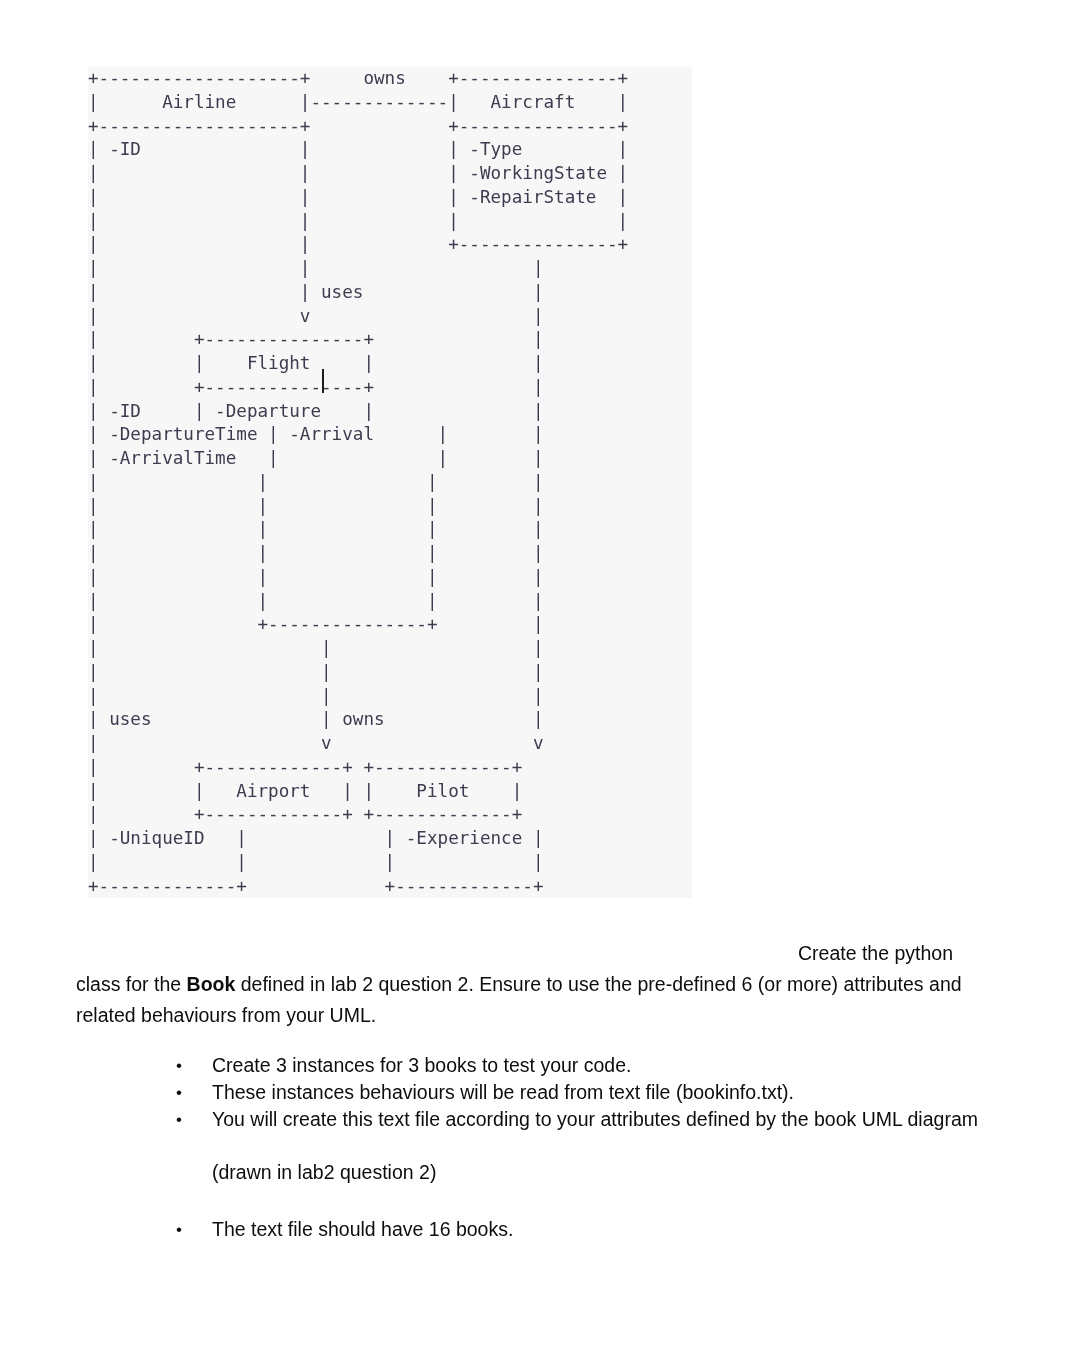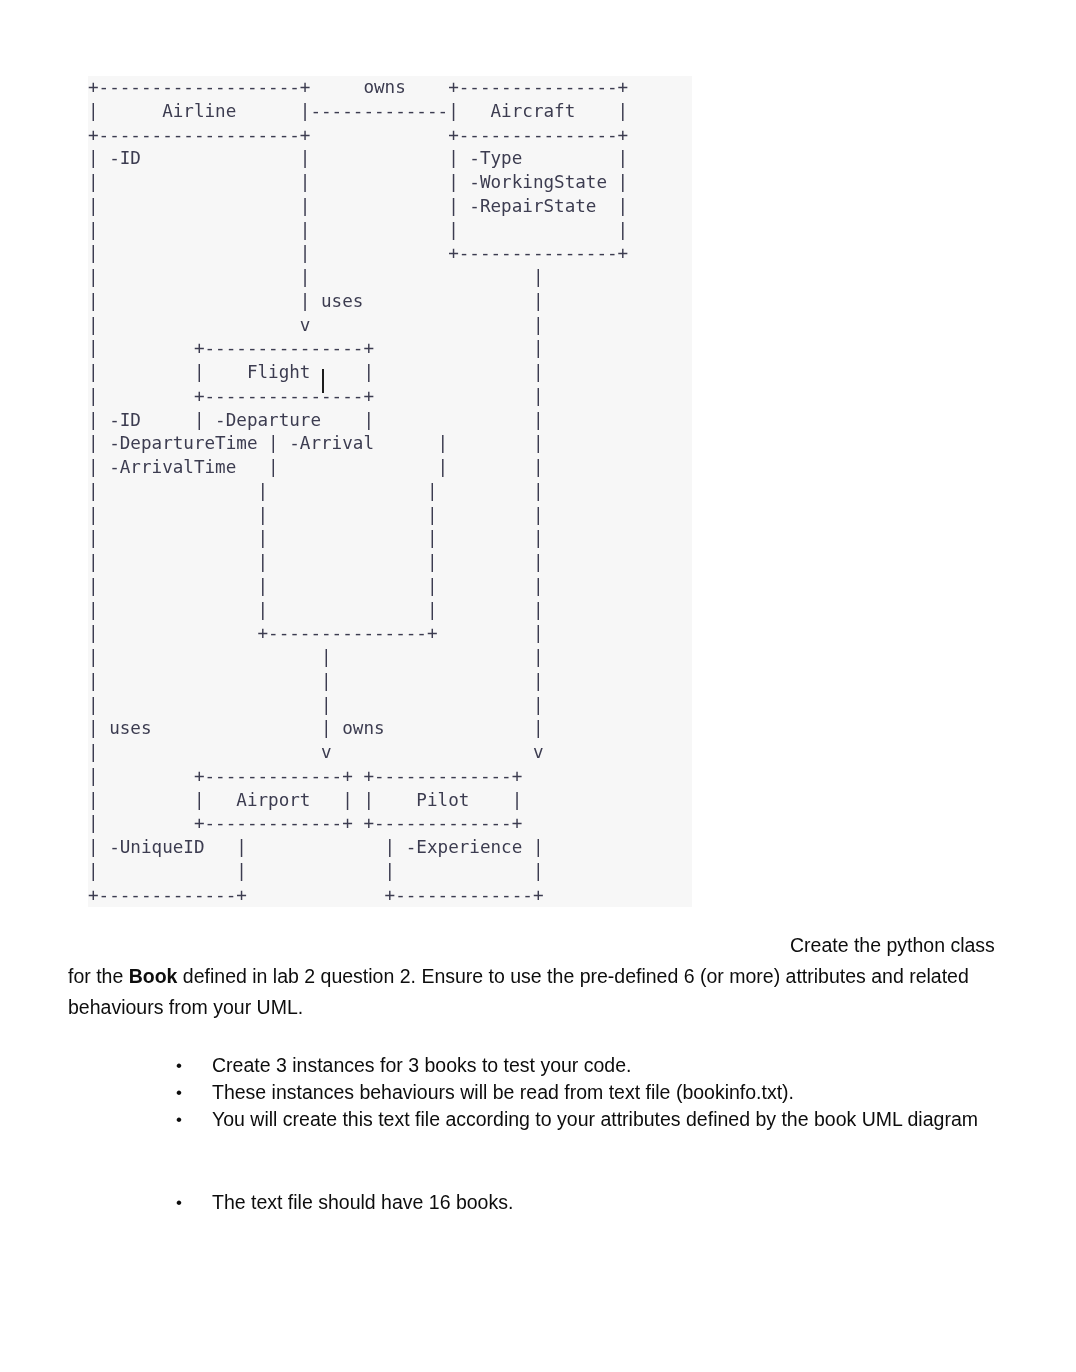--- a/index.html
+++ b/index.html
@@ -13,21 +13,21 @@
     position: relative;
     font-family: "Liberation Sans", sans-serif;
     color: #000000;
     overflow: hidden;
   }
 
   
   #ascii-diagram-block {
     position: absolute;
     left: 88px;
-    top: 76px;
+    top: 67px;
     width: 604px;
   }
   #ascii-diagram {
     margin: 0;
     padding: 0;
     background: #f7f7f7;
     font-family: "DejaVu Sans Mono", "Liberation Mono", monospace;
     font-size: 17.6px;
     line-height: 23.75px;
     letter-spacing: 0px;
@@ -46,21 +46,21 @@
   }
 
   
   #doc-body {
     position: absolute;
     left: 68px;
     top: 930px;
     width: 940px;
   }
   .para {
-    margin: 0;
+    margin: 8px;
     font-size: 19.5px;
     line-height: 31px;
     color: #0d0d0d;
     text-align: left;
   }
   .para .lead-indent {
     display: inline-block;
     width: 722px;
   }
   .para b { font-weight: bold; }
@@ -156,20 +156,21 @@
     <span class="bullet-text">These instances behaviours will be read from text file (bookinfo.txt).</span>
   </div>
 
   <div class="bullet-row">
     <span class="bullet-mark">•</span>
     <span class="bullet-text">You will create this text file according to your attributes defined by the book UML diagram</span>
   </div>
 
   <div class="gap-sm"></div>
 
+  <p class="note-line">(drawn in lab2 question 2)</p>
 
   <div class="gap-md"></div>
 
   <div class="bullet-row">
     <span class="bullet-mark">•</span>
     <span class="bullet-text">The text file should have 16 books.</span>
   </div>
 
 </div>
 

